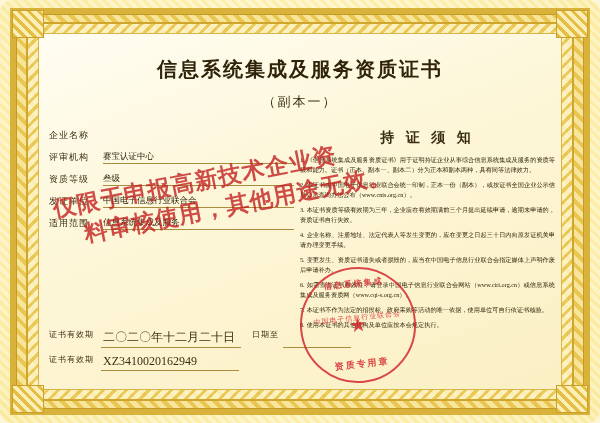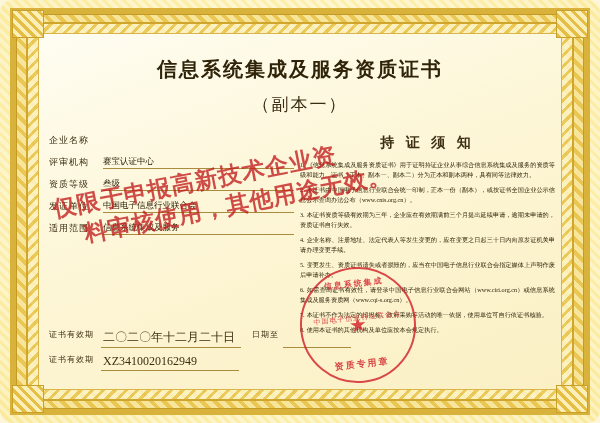--- a/index.html
+++ b/index.html
@@ -48,21 +48,21 @@
     position:absolute;left:45px;top:40px;right:45px;bottom:40px;
     color:#3b2d12;
   }
   .title{
     text-align:center;
     font-size:20px;font-weight:bold;letter-spacing:2px;
     color:#2f2409;
     margin-top:16px;
   }
   .subtitle{
-    text-align:center;font-size:17px;margin-top:10px;letter-spacing:2px;
+    text-align:center;font-size:13px;margin-top:10px;letter-spacing:2px;
   }
   .columns{display:flex;margin-top:18px;}
   .left-col{width:49%;padding-left:4px;}
   .right-col{width:51%;padding-left:6px;}
 
   .field{display:flex;align-items:flex-end;margin-bottom:9px;font-size:9px;}
   .field .lab{width:54px;flex:none;letter-spacing:1px;color:#3b2d12;}
   .field .val{
     flex:1;border-bottom:1px solid #a98c3d;
     font-size:8.5px;padding-bottom:1px;line-height:11px;color:#2a2008;

